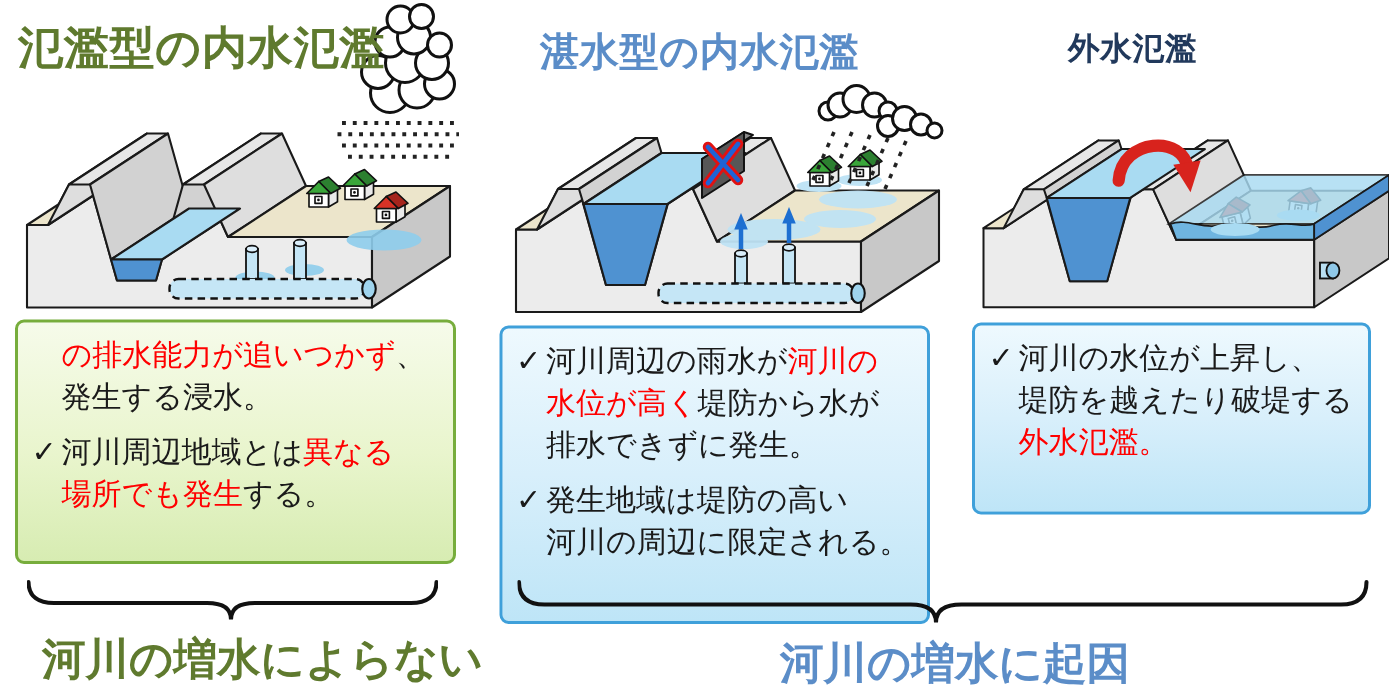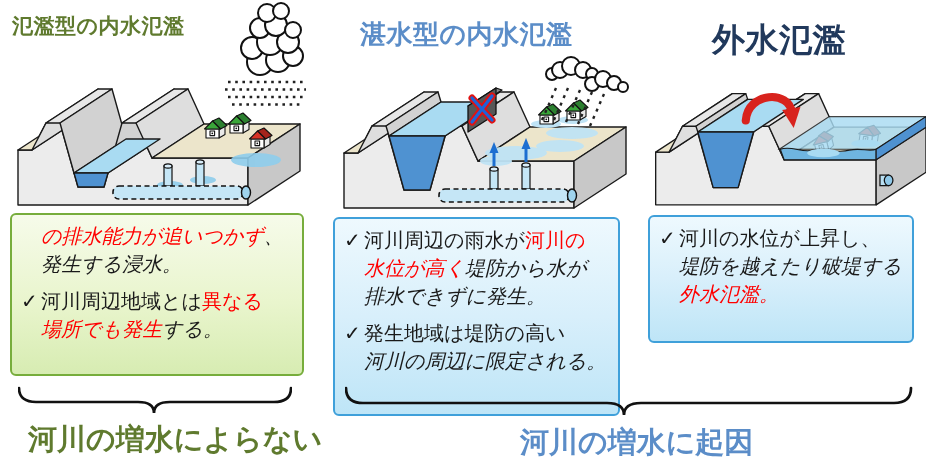--- a/index.html
+++ b/index.html
@@ -2,23 +2,23 @@
 <html><head>
 <meta charset="utf-8">
 <style>
   html,body{margin:0;padding:0;background:#fff;}
   #stage{
     position:relative;width:931px;height:458px;background:#ffffff;overflow:hidden;
     font-family:"DejaVu Sans","Liberation Sans",sans-serif;
   }
   .abs{position:absolute;}
   .title{font-weight:bold;white-space:nowrap;letter-spacing:0.5px;}
-  #title1{left:12px;top:12px;font-size:21px;color:#5f7a2e;}
+  #title1{left:12px;top:12px;font-size:30px;color:#5f7a2e;}
   #title2{left:360px;top:17px;font-size:26px;color:#5b8dc8;}
-  #title3{left:712px;top:18px;font-size:33px;color:#21395c;}
+  #title3{left:712px;top:18px;font-size:21px;color:#21395c;}
   .note{
     box-sizing:border-box;border-radius:6px;
     font-size:20px;line-height:28px;color:#1a1a1a;
     padding:7px 5px 8px 9px;
   }
   .note.green{
     left:10px;top:213px;width:294px;height:163px;
     border:2.5px solid #77ad3c;
     background:linear-gradient(#f6fbea,#e9f5cd 55%,#d7ecb2);
   }
@@ -27,21 +27,21 @@
     border:2.5px solid #3fa0da;
     background:linear-gradient(#eef9fe,#d8effb 50%,#bee5f7);
   }
   .note.blue2{
     left:648px;top:215px;width:266px;height:128px;
     border:2.5px solid #3fa0da;
     background:linear-gradient(#eef9fe,#d8effb 50%,#bee5f7);
   }
   .item + .item{margin-top:9px;}
   .line{white-space:nowrap;}
-  .line.cont{padding-left:20px;font-style:italic;}
+  .line.cont{padding-left:20px;}
   .chk{display:inline-block;width:20px;}
   .k{color:#1a1a1a;}
   .r{color:#ff0000;}
   .blabel{font-weight:bold;white-space:nowrap;}
   #label1{left:28px;top:420px;font-size:29px;color:#5f7a2e;}
   #label2{left:520px;top:423px;font-size:29px;color:#5b8dc8;}
   svg{display:block;}
 </style>
 </head>
 <body>

